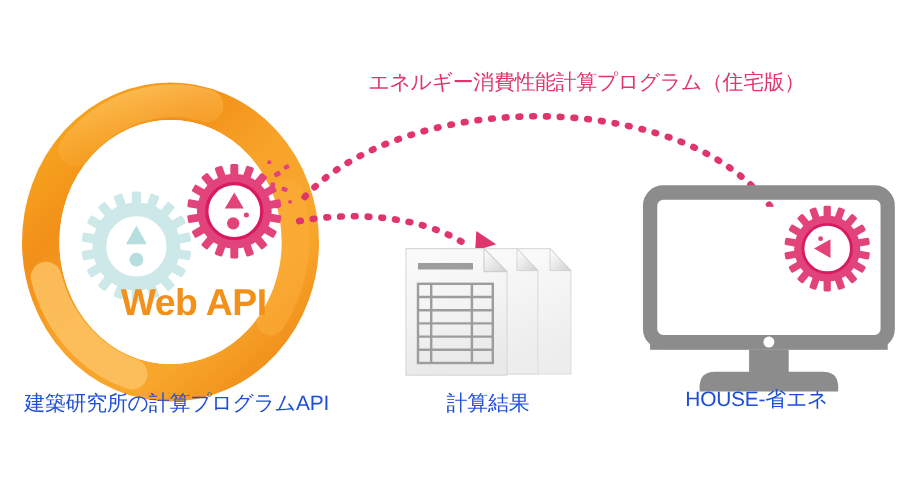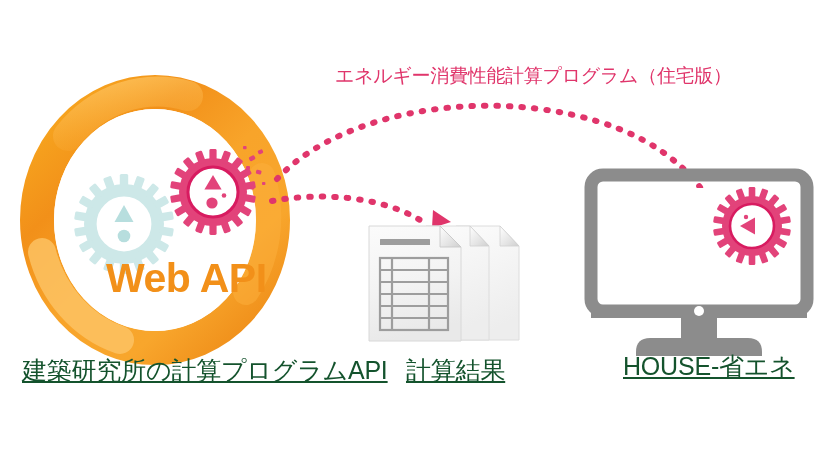--- a/index.html
+++ b/index.html
@@ -20,27 +20,26 @@
   }
   #stage svg.layer {
     position: absolute;
     left: 0;
     top: 0;
     width: 840px;
     height: 453px;
   }
   .label {
     position: absolute;
-    color: #14532d;
-    font-size: 25px;
+    color: #1d4ed8;
+    font-size: 19px;
     font-weight: 400;
     letter-spacing: -0.2px;
     white-space: nowrap;
     line-height: 1;
-    text-decoration: underline;
   }
   #label-api   { left: 22px;  top: 358px; }
   #label-docs  { left: 406px; top: 358px; }
   #label-house { left: 623px; top: 354px; }
   #title-program {
     position: absolute;
     left: 287px;
     top: 66px;
     color: #e0356b;
     font-size: 19px;
@@ -50,21 +49,21 @@
     line-height: 1;
     margin-left: 48px;
   }
   #webapi-text {
     position: absolute;
     left: 106px;
     top: 258px;
     width: 140px;
     text-align: center;
     color: #f29019;
-    font-size: 41px;
+    font-size: 34px;
     font-weight: bold;
     letter-spacing: -0.5px;
     line-height: 1;
     white-space: nowrap;
   }
 </style>
 </head>
 <body>
 
 <div id="stage">

